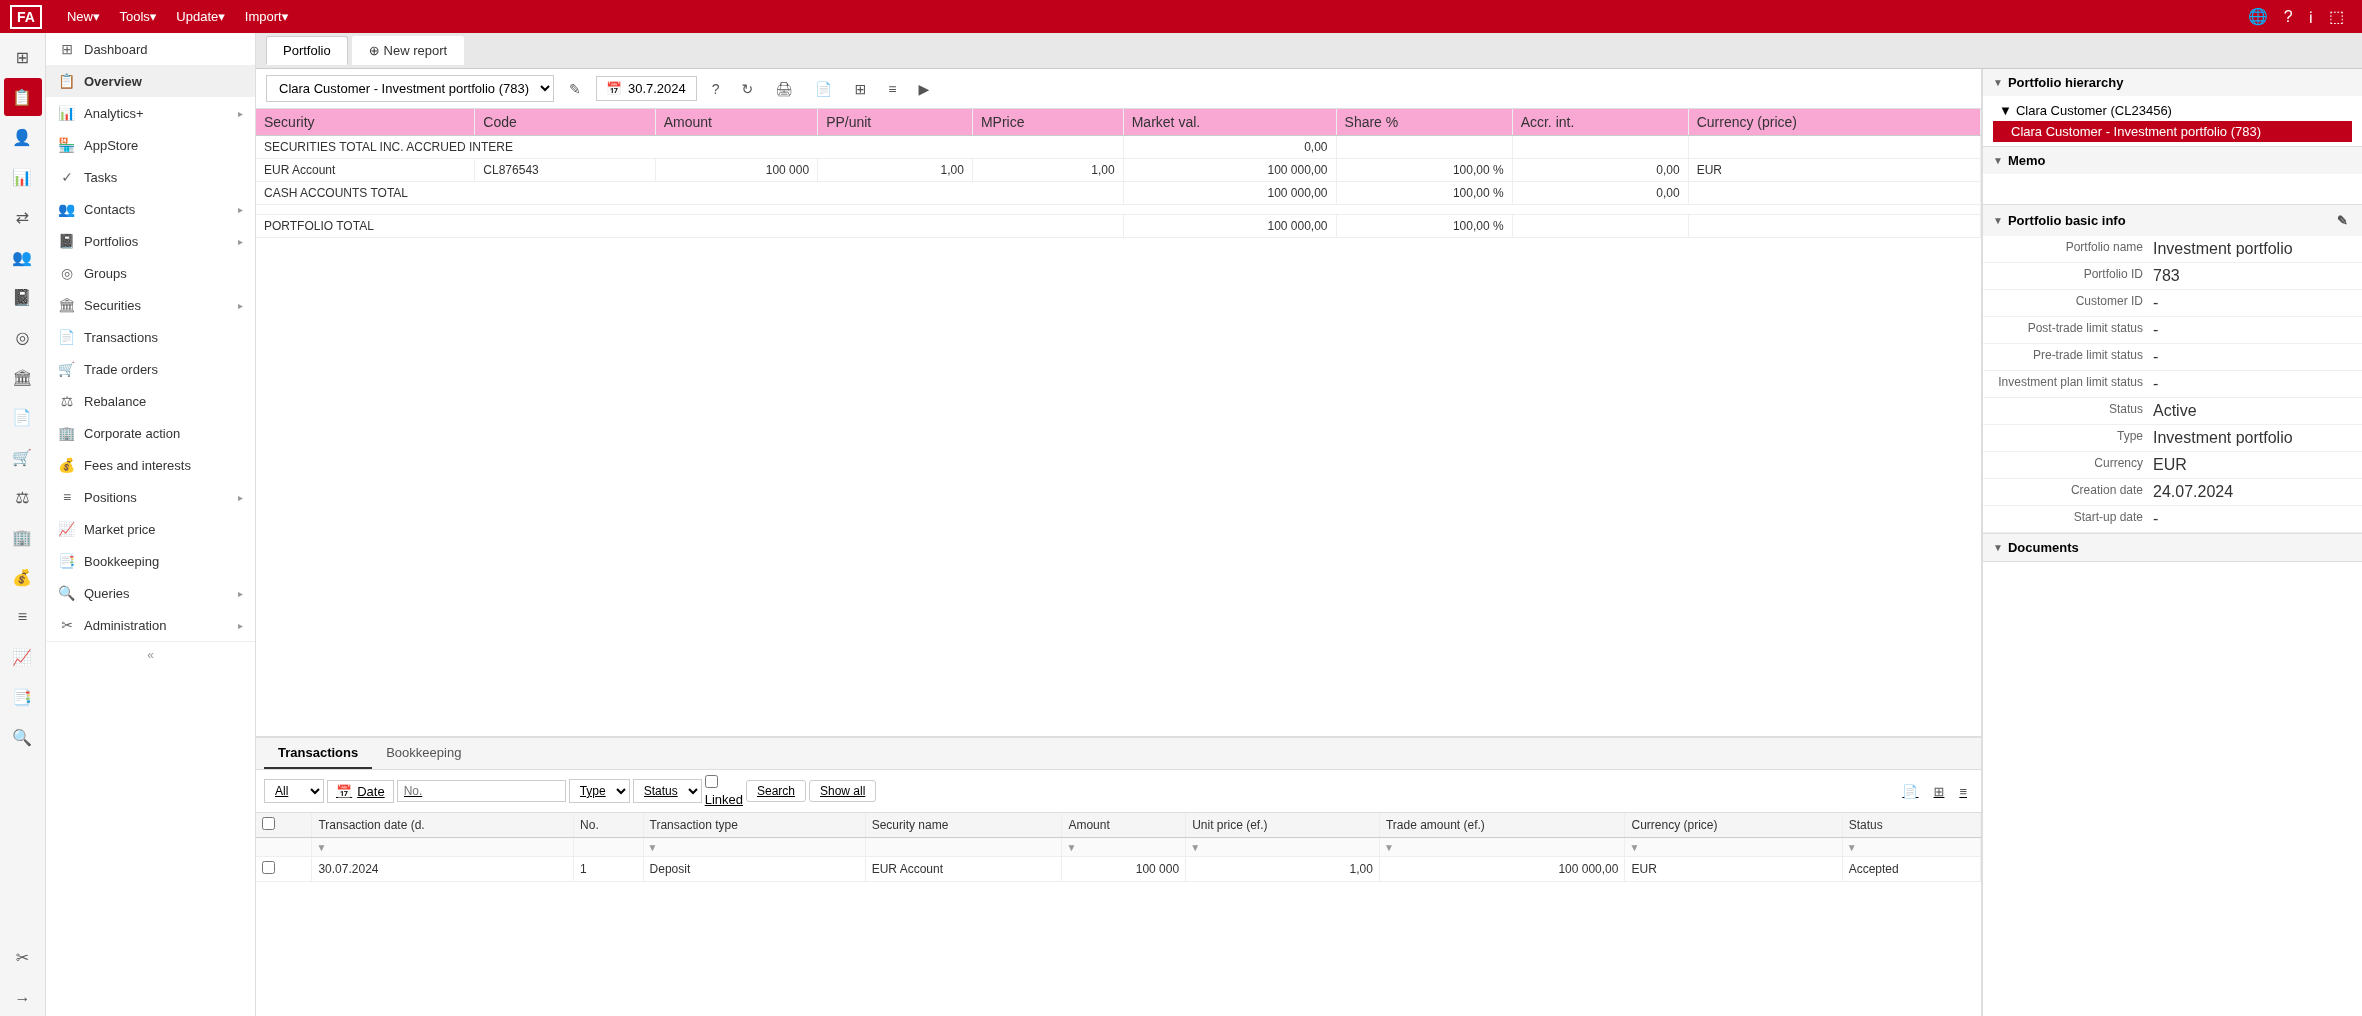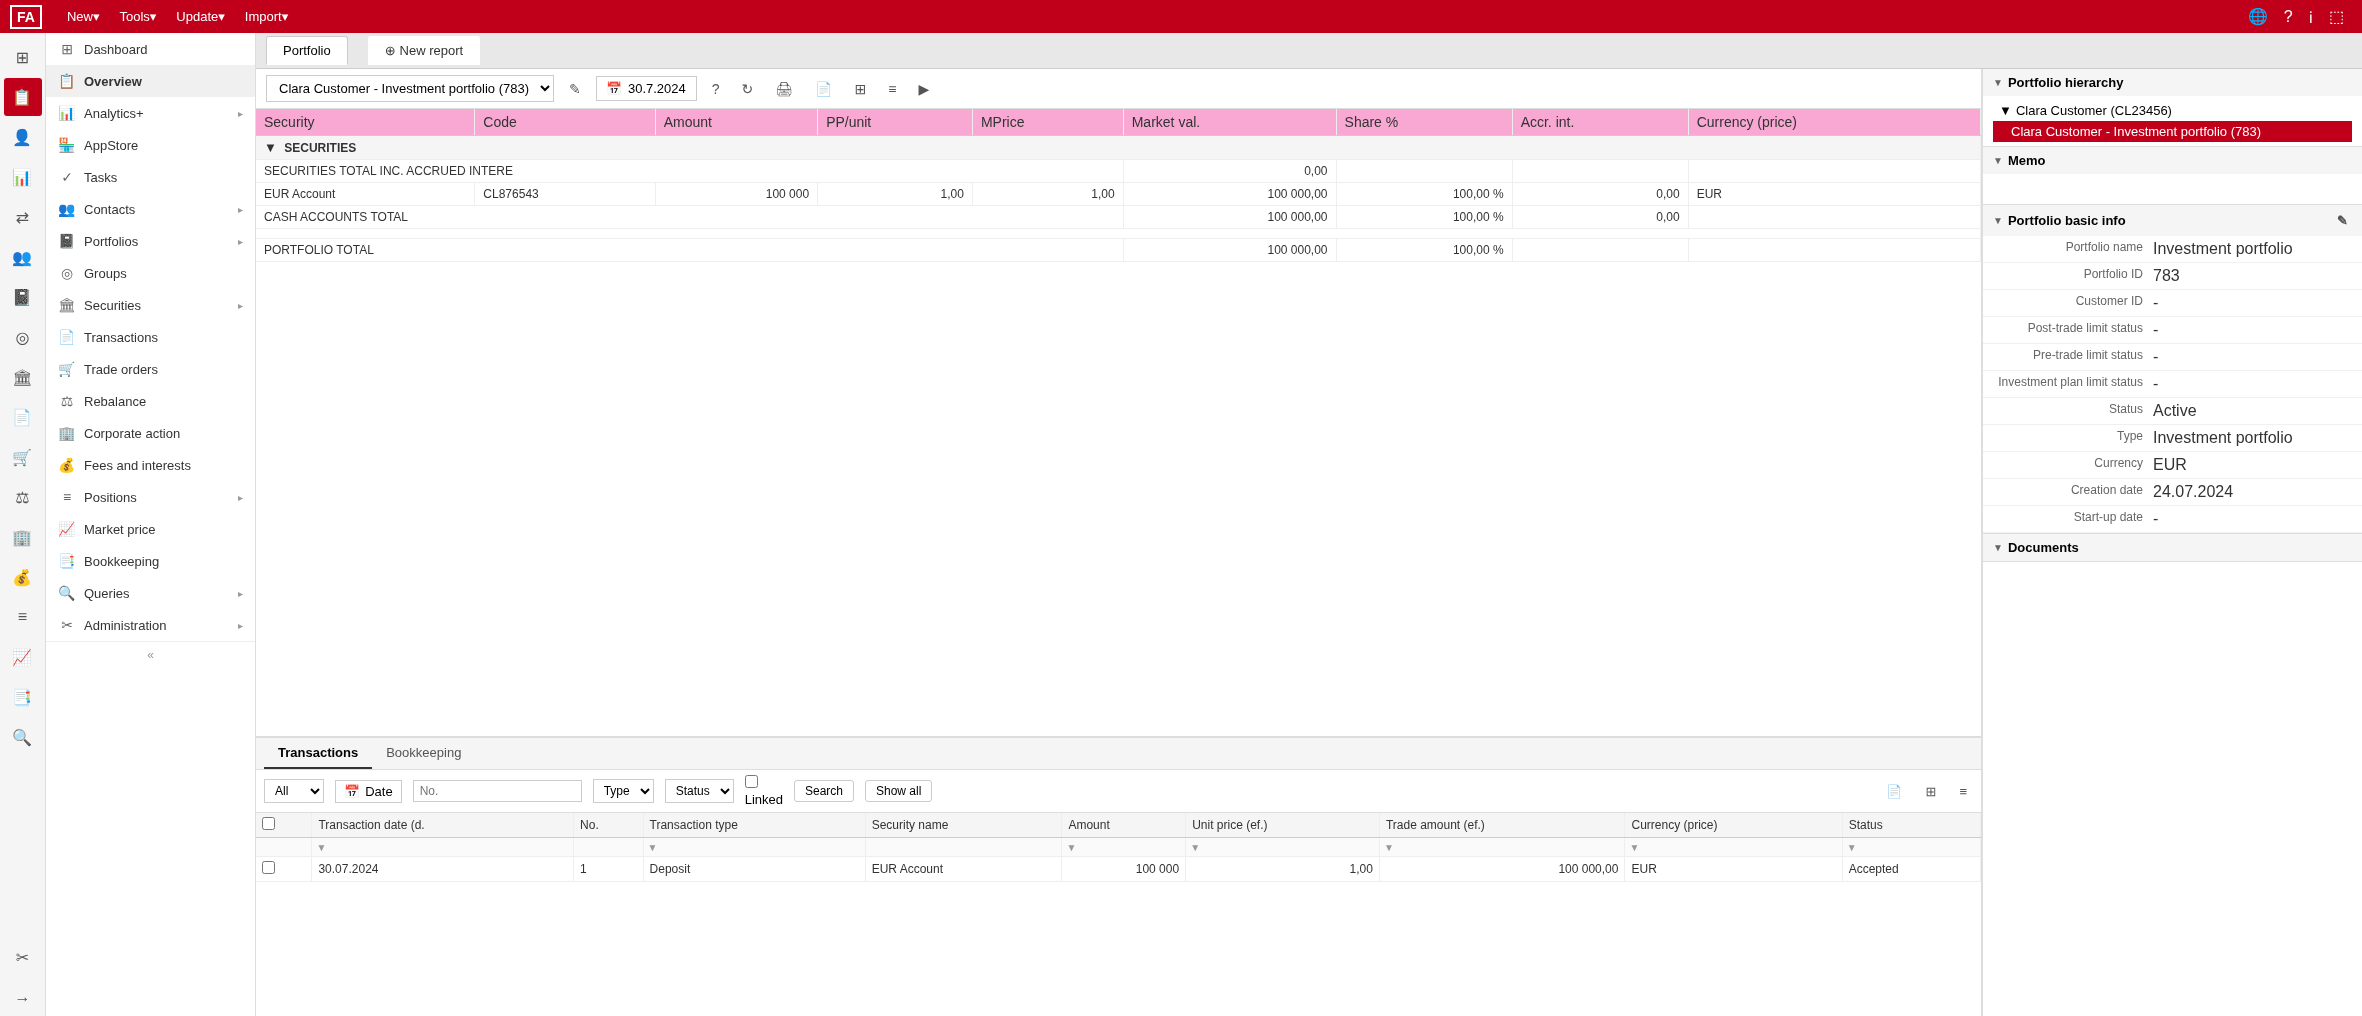--- a/index.html
+++ b/index.html
@@ -123,21 +123,21 @@
       padding: 0 10px;
       height: 36px;
       flex-shrink: 0;
     }
     .tab {
       padding: 6px 16px;
       cursor: pointer;
       border: 1px solid transparent;
       border-radius: 3px 3px 0 0;
       background: #d0d0d0;
-      margin-right: 20px;
+      margin-right: 4px;
       font-size: 13px;
       color: #333;
     }
     .tab.active {
       background: white;
       border-color: #ccc;
       border-bottom: 1px solid white;
       color: #000;
     }
     .tab.new-report {
@@ -263,24 +263,25 @@
     }
     .trans-tab.active {
       color: #000;
       border-bottom: 2px solid #333;
       font-weight: bold;
     }
     .trans-toolbar {
       display: flex;
       align-items: center;
       padding: 5px 8px;
-      gap: 11px;
+      gap: 3px;
       border-bottom: 1px solid #ddd;
       background: white;
       flex-shrink: 0;
+      text-decoration: underline;
     }
     .trans-select {
       border: 1px solid #ccc;
       padding: 3px 6px;
       font-size: 12px;
       background: white;
       cursor: pointer;
       min-width: 60px;
     }
     .trans-input {
@@ -595,23 +596,20 @@
                 <th class="text-right">PP/unit</th>
                 <th class="text-right">MPrice</th>
                 <th class="text-right">Market val.</th>
                 <th class="text-right">Share %</th>
                 <th class="text-right">Accr. int.</th>
                 <th>Currency (price)</th>
               </tr>
             </thead>
             <tbody>
 
-              <tr class="section-header">
-                <td colspan="9"><span class="section-triangle">▼</span> SECURITIES</td>
-              </tr>
               <tr class="total-row">
                 <td colspan="5">SECURITIES TOTAL INC. ACCRUED INTERE</td>
                 <td class="text-right">0,00</td>
                 <td></td>
                 <td></td>
                 <td></td>
               </tr>
 
               <tr>
                 <td>EUR Account</td>

